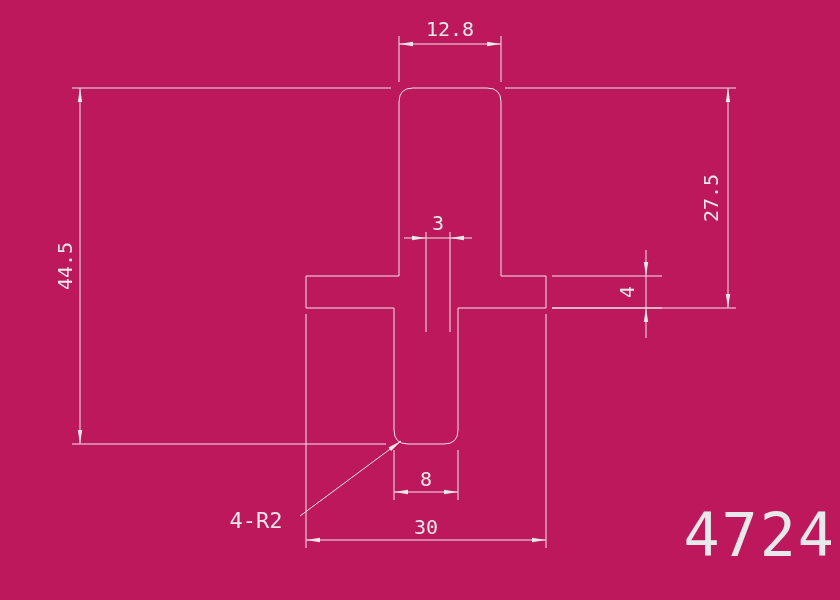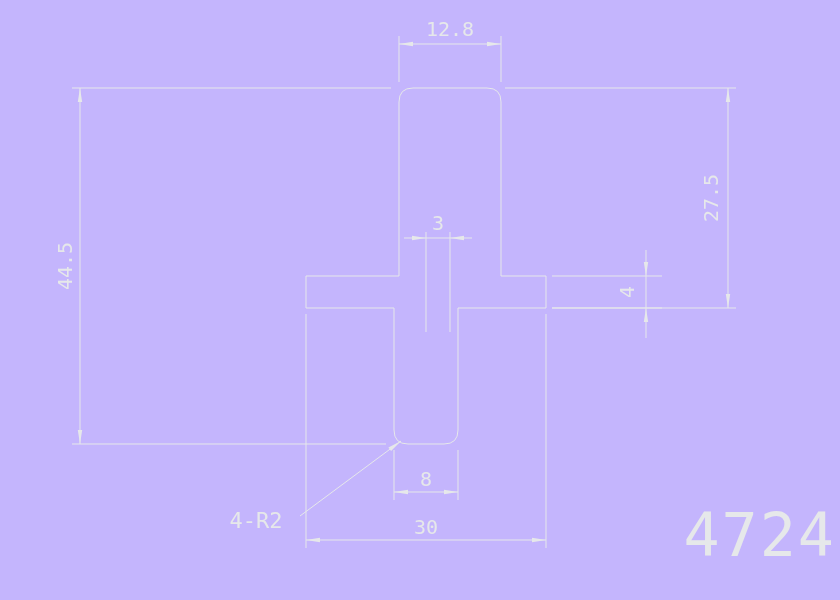--- a/index.html
+++ b/index.html
@@ -5,21 +5,21 @@
   html, body {
     margin: 0;
     padding: 0;
     background: #0c1520;
   }
   .stage {
     width: 840px;
     height: 600px;
     position: relative;
     overflow: hidden;
-    background: #c4b5fd;
+    background: #be185d;
   }
   svg.cad {
     display: block;
     width: 840px;
     height: 600px;
     font-family: "DejaVu Sans Mono", monospace;
   }
   svg.cad .stroke {
     stroke: #e6e8ea;
     stroke-width: 1;

